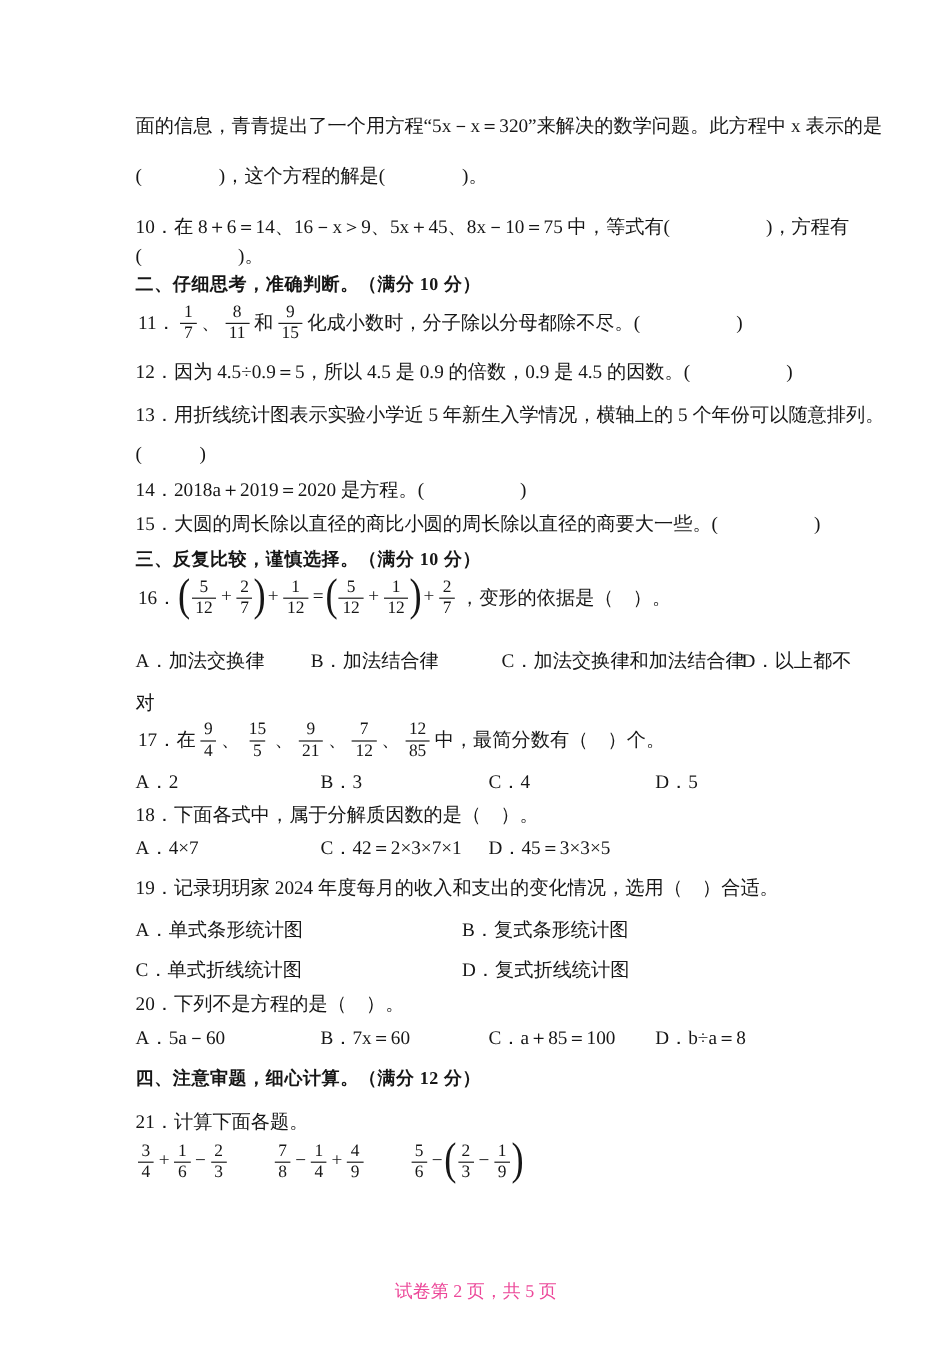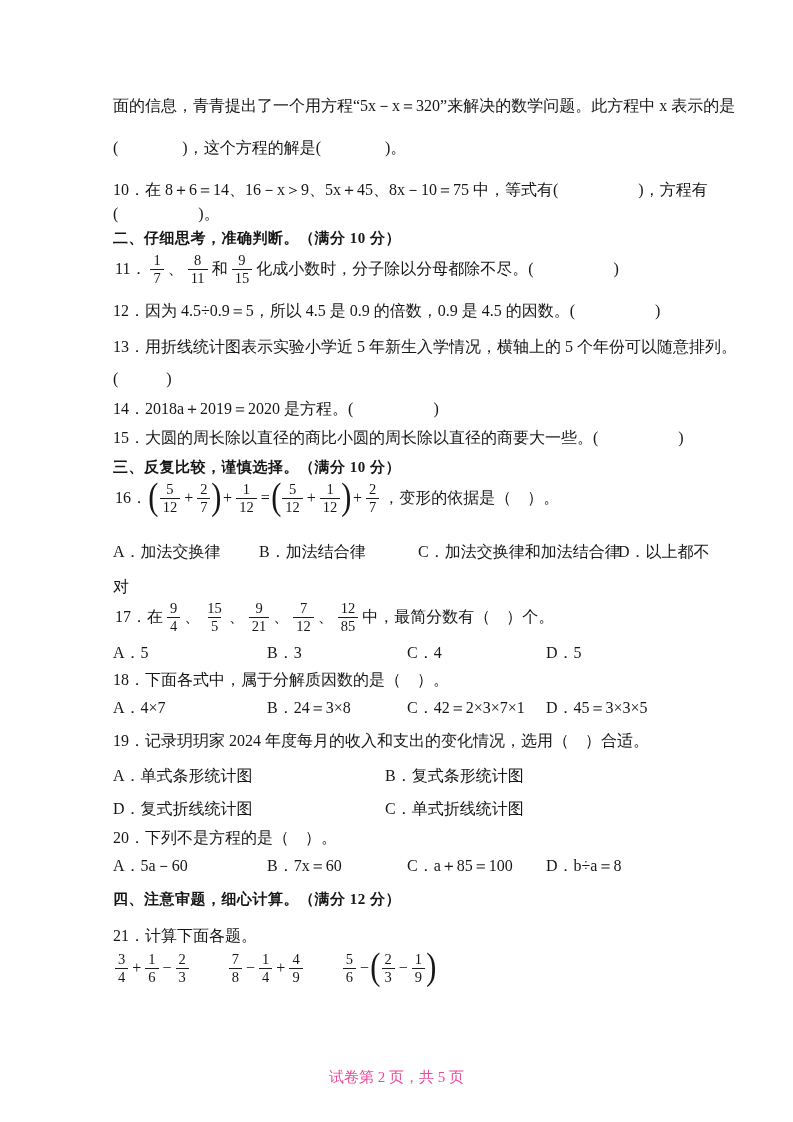--- a/index.html
+++ b/index.html
@@ -134,42 +134,41 @@
         <span class="den">12</span>
       </span>
       <span class="mt">、</span>
       <span class="frac">
         <span class="num">12</span>
         <span class="den">85</span>
       </span>
       <span class="mt">中，最简分数有（　）个。</span>
     </div>
   <div class="ln opts g4a" style="top:635px">
-    <span>A．5</span>
+    <span>A．2</span>
     <span>B．3</span>
     <span>C．4</span>
     <span>D．5</span>
   </div>
 
   <div class="ln t" style="top:662px">18．下面各式中，属于分解质因数的是（　）。</div>
   <div class="ln opts g4a" style="top:690px">
     <span>A．4×7</span>
-    <span>B．24＝3×8</span>
     <span>C．42＝2×3×7×1</span>
     <span>D．45＝3×3×5</span>
   </div>
 
   <div class="ln t" style="top:723px">19．记录玥玥家 2024 年度每月的收入和支出的变化情况，选用（　）合适。</div>
   <div class="ln opts g2" style="top:758px">
     <span>A．单式条形统计图</span>
     <span>B．复式条形统计图</span>
   </div>
   <div class="ln opts g2" style="top:791px">
+    <span>C．单式折线统计图</span>
     <span>D．复式折线统计图</span>
-    <span>C．单式折线统计图</span>
   </div>
 
   <div class="ln t" style="top:820px">20．下列不是方程的是（　）。</div>
   <div class="ln opts g4a" style="top:848px">
     <span>A．5a－60</span>
     <span>B．7x＝60</span>
     <span>C．a＋85＝100</span>
     <span>D．b÷a＝8</span>
   </div>
 

